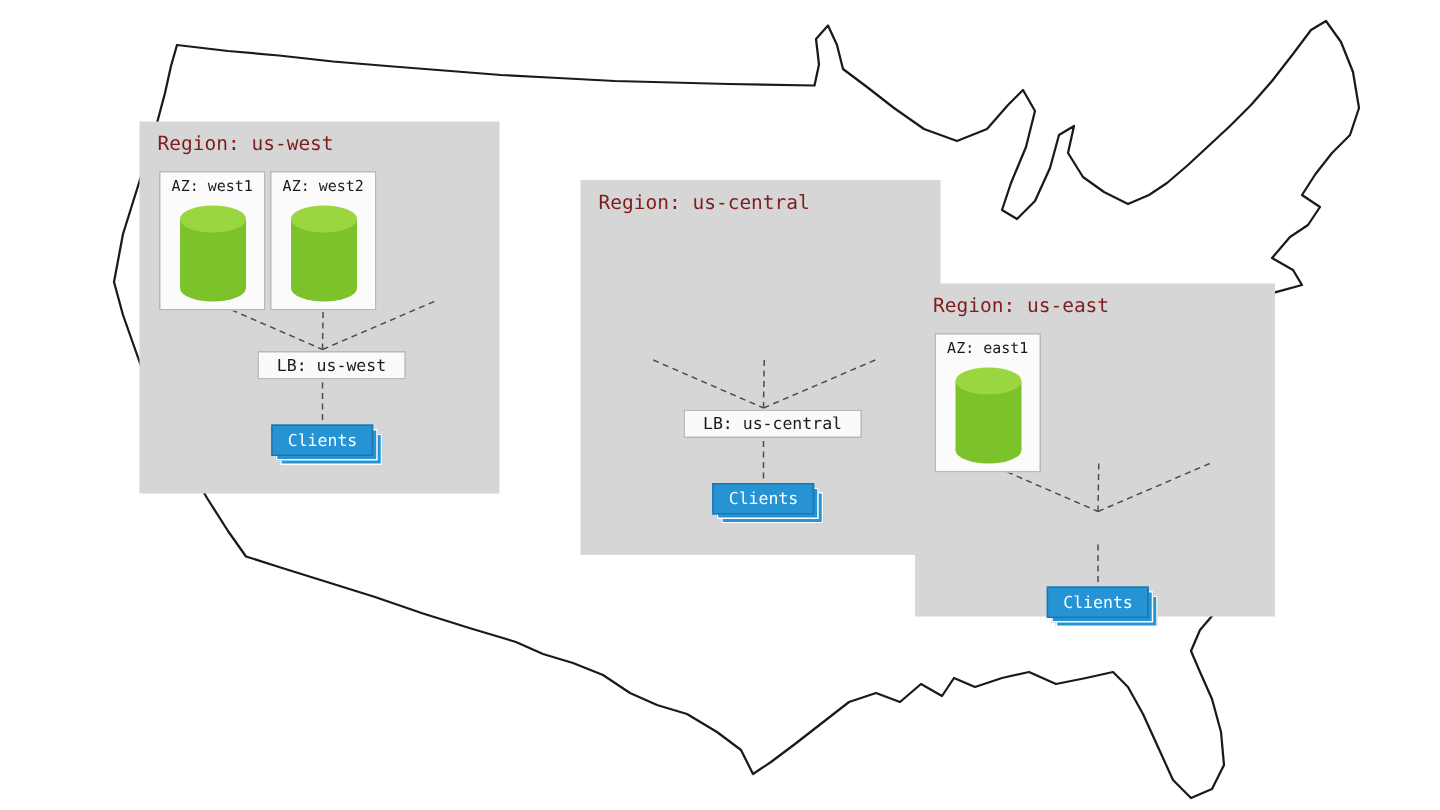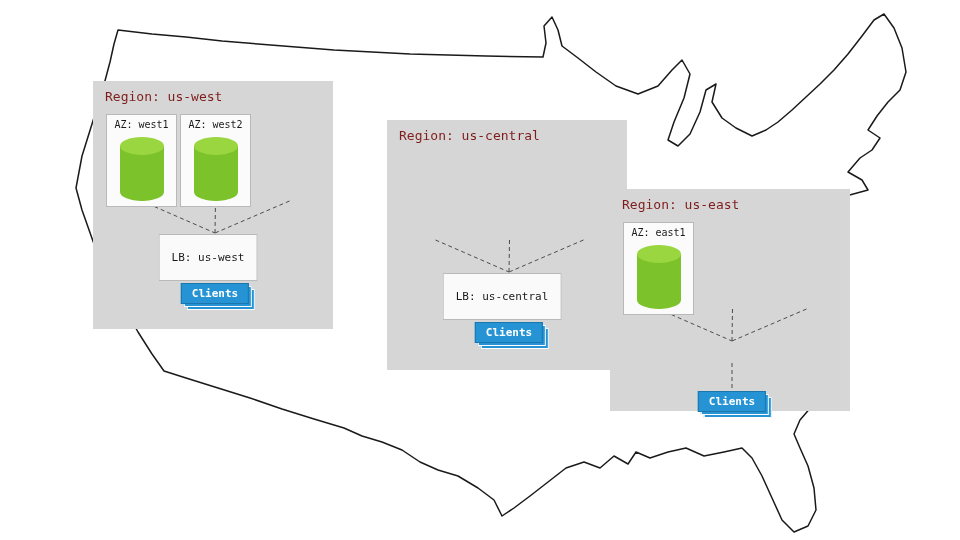--- a/index.html
+++ b/index.html
@@ -30,25 +30,25 @@
   .az{width:71px;height:93px;box-sizing:border-box;background:var(--az-bg);
       border:1px solid var(--az-border);display:flex;flex-direction:column;align-items:center;}
   .az-label{font-size:10px;margin-top:4px;color:#1a1a1a;white-space:nowrap;}
 
   .cylinder{position:relative;width:44px;height:46px;margin-top:16px;background:var(--cylinder-body);}
   .cylinder::before{content:"";position:absolute;left:0;top:-9px;width:44px;height:18px;
       border-radius:50%;background:var(--cylinder-top);}
   .cylinder::after{content:"";position:absolute;left:0;bottom:-9px;width:44px;height:18px;
       border-radius:50%;background:var(--cylinder-body);}
 
-  .lb{position:absolute;top:153px;left:115px;transform:translateX(-50%);
+  .lb{position:absolute;top:153px;left:128px;transform:translateX(-50%);
       background:var(--lb-bg);border:1px solid var(--lb-border);
-      padding:16px 12px;font-size:11px;color:#1a1a1a;white-space:nowrap;z-index:3;}
+      padding:2px 12px;font-size:11px;color:#1a1a1a;white-space:nowrap;z-index:3;}
 
-  .clients-stack{position:absolute;top:202px;left:122px;transform:translateX(-50%);font-weight:bold;}
+  .clients-stack{position:absolute;top:202px;left:122px;transform:translateX(-50%);}
   .clients{position:relative;z-index:3;background:var(--clients-bg);
       border:1px solid var(--clients-border);color:#ffffff;
       padding:3px 10px;font-size:11px;white-space:nowrap;}
   .clients-layer{position:absolute;left:0;top:0;right:0;bottom:0;
       background:var(--clients-bg);border:1px solid #ffffff;box-sizing:border-box;}
   .clients-layer.l1{transform:translate(3px,3px);z-index:2;}
   .clients-layer.l2{transform:translate(6px,6px);z-index:1;}
 </style>
 </head>
 <body>

